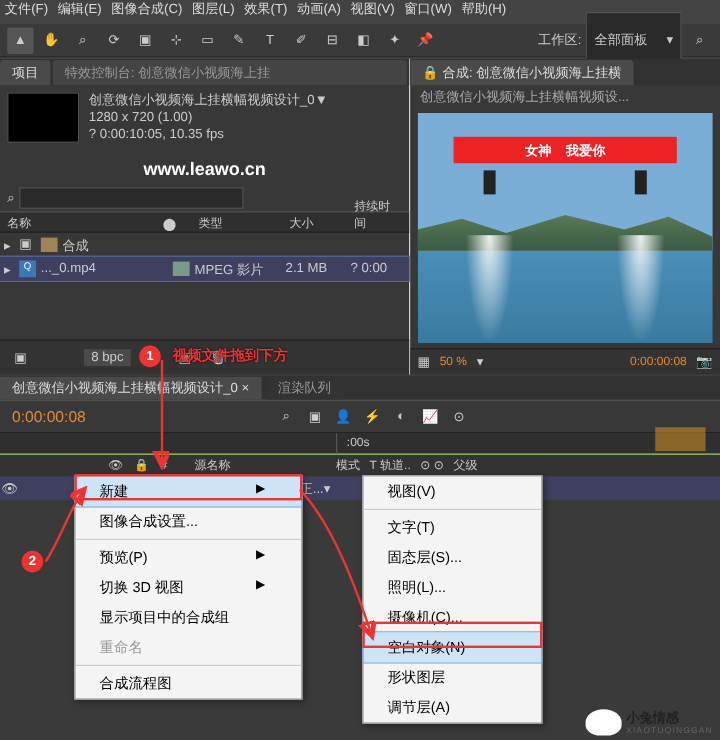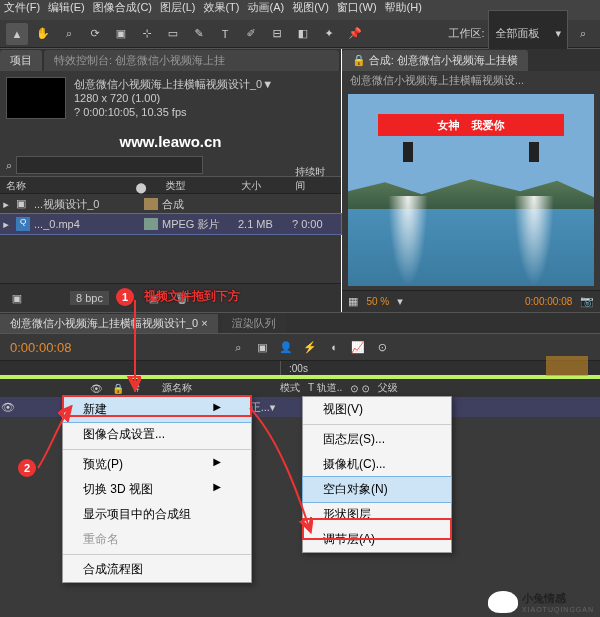--- a/index.html
+++ b/index.html
@@ -45,21 +45,21 @@
 .person { position:absolute; width:10px; height:20px; background:#222; }
 .viewer-ctrl { height:22px; display:flex; align-items:center; padding:0 6px; gap:8px; background:#333; border-top:1px solid #222; }
 .vnum { color:#e78a2a; font-size:10px; }
 .timeline { border-top:1px solid #555; }
 .tl-tabs { display:flex; height:20px; background:#313131; align-items:flex-end; }
 .tl-tab { padding:2px 10px; background:#4a4a4a; color:#ddd; margin-right:4px; }
 .tl-tab.inactive { background:#333; color:#999; }
 .tl-head { display:flex; height:28px; align-items:center; background:#383838; border-top:1px solid #555; border-bottom:1px solid #222; }
 .timecode { color:#e78a2a; font-size:13px; padding:0 10px; }
 .tl-icons { display:flex; gap:2px; padding:0 6px; }
-.tl-ruler { height:18px; background:#2f2f2f; border-bottom:4px solid #bef264; display:flex; align-items:center; }
+.tl-ruler { height:18px; background:#2f2f2f; border-bottom:1px solid #bef264; display:flex; align-items:center; }
 .ruler-label { padding:0 8px; font-size:10px; }
 .tl-cols { height:18px; background:#333; display:flex; align-items:center; font-size:10px; gap:8px; padding-left:90px; }
 .layer-row { height:20px; display:flex; align-items:center; font-size:11px; }
 .layer-row .eye { width:16px; text-align:center; }
 .layer-row .sq { width:12px; height:12px; background:#8b6a3f; margin:0 4px; }
 .layer-row .name { width:130px; padding-left:4px; }
 .work-area { position:absolute; right:12px; top:356px; width:42px; height:20px; background:#c78a28; opacity:.6; }
 .ctxt-menu { position:absolute; background:#f4f4f4; border:1px solid #999; box-shadow:2px 2px 6px rgba(0,0,0,.4); color:#000; font-size:12px; }
 .ctxt-menu .item { padding:4px 30px 4px 20px; white-space:nowrap; display:flex; justify-content:space-between; gap:20px; }
 .ctxt-menu .item.hl { background:#cde4f7; outline:1px solid #7ab3e0; }
@@ -139,21 +139,20 @@
     <div class="proj-cols">
       <div style="width:130px">名称</div>
       <div style="width:30px"><span>⬤</span></div>
       <div style="width:76px">类型</div>
       <div style="width:54px">大小</div>
       <div>持续时间</div>
     </div>
     <div class="proj-row">
       <span class="ind">▸</span>
       <span class="icon">▣</span>
-      <span class="name">...视频设计_0</span>
       <span class="swatch"></span>
       <span class="type">合成</span>
     </div>
     <div class="proj-row selected red-box">
       <span class="ind">▸</span>
       <span class="icon" style="background:#3a7ab8;color:#fff;font-size:8px;text-align:center">Q</span>
       <span class="name">..._0.mp4</span>
       <span class="swatch" style="background:#7a9a8a"></span>
       <span class="type">MPEG 影片</span>
       <span class="size">2.1 MB</span>
@@ -280,21 +279,27 @@
       <span>合成流程图</span>
     </div>
 </div>
 
 <div class="ctxt-menu" style="left:302px;top:396px;width:150px">
   <div class="item">
       <span>视图(V)</span>
     </div>
   <hr>
   <div class="item">
+      <span>文字(T)</span>
+    </div>
+  <div class="item">
       <span>固态层(S)...</span>
+    </div>
+  <div class="item">
+      <span>照明(L)...</span>
     </div>
   <div class="item">
       <span>摄像机(C)...</span>
     </div>
   <div class="item hl">
       <span>空白对象(N)</span>
     </div>
   <div class="item">
       <span>形状图层</span>
     </div>

